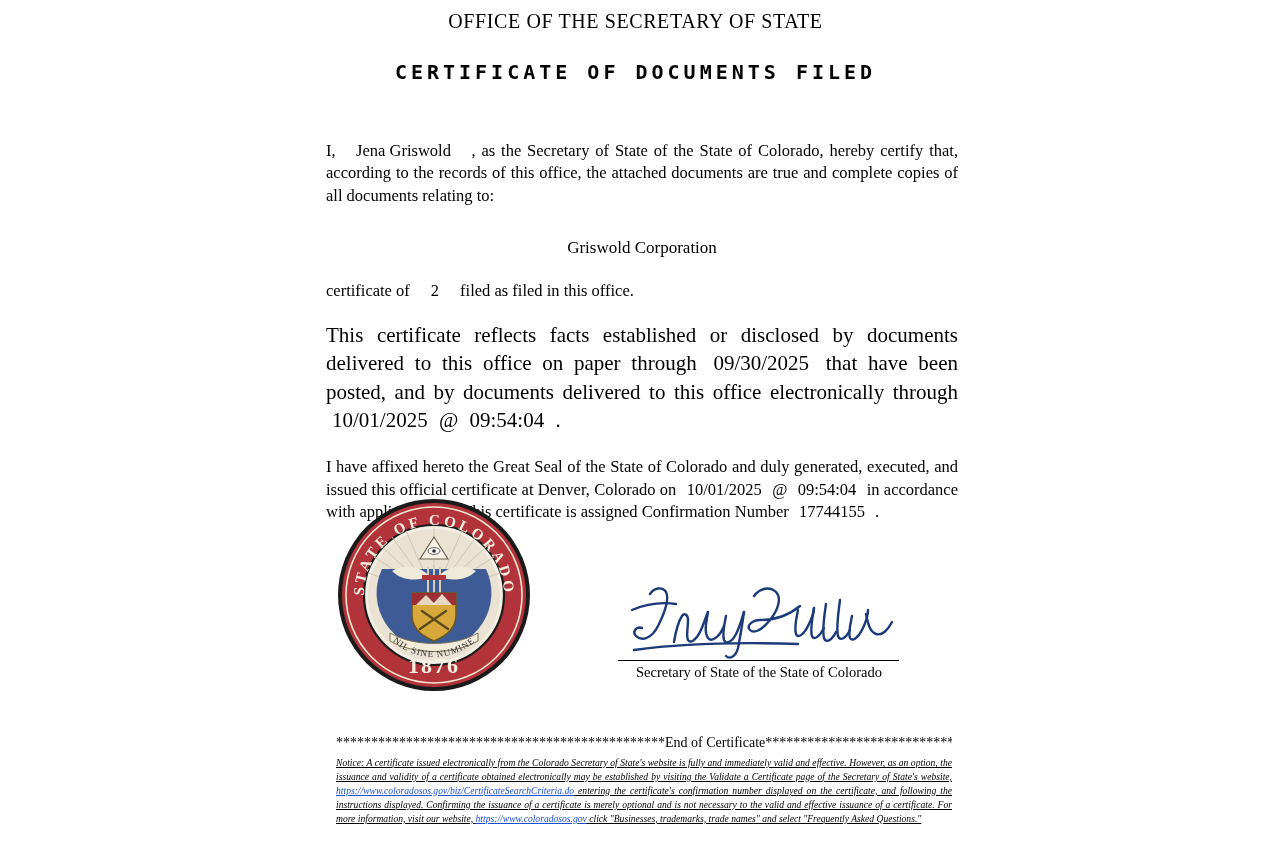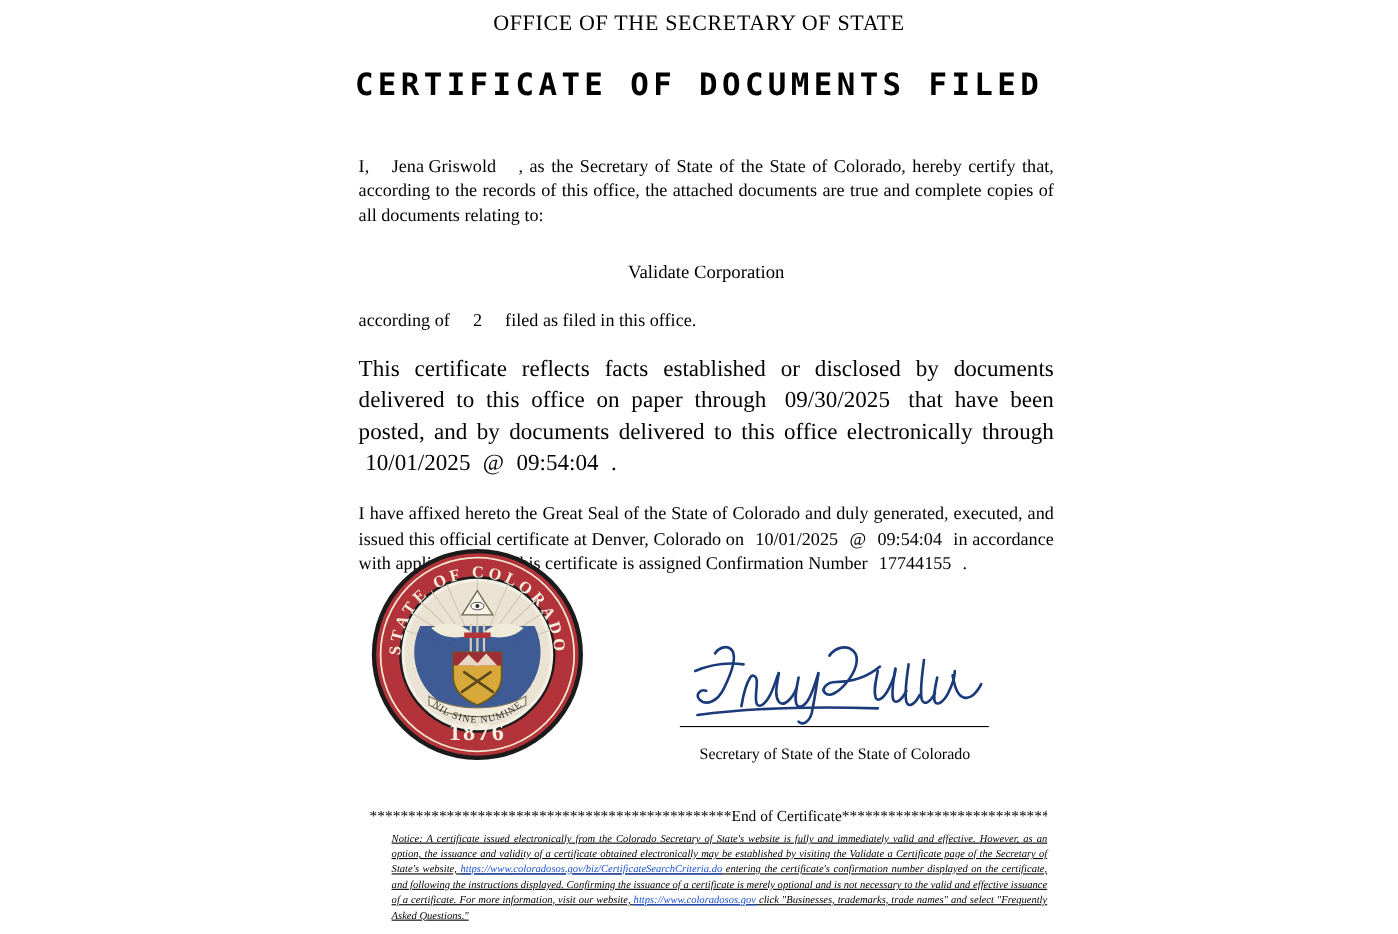--- a/index.html
+++ b/index.html
@@ -31,21 +31,21 @@
   }
   .header .line {
     display: block;
   }
 
   .cert-title {
     text-align: center;
     margin-top: 26px;
     font-family: "DejaVu Sans Mono", "Liberation Mono", monospace;
     font-weight: bold;
-    font-size: 28px;
+    font-size: 20px;
     letter-spacing: 4px;
   }
 
   
   .body-block {
     position: absolute;
     left: 326px;
     top: 140px;
     width: 632px;
     font-size: 16.5px;
@@ -119,21 +119,21 @@
     display: block;
   }
   .sig-rule {
     border-bottom: 1.3px solid #000;
     width: 281px;
     margin-top: -2px;
   }
   .sig-caption {
     text-align: center;
     font-size: 14.5px;
-    margin-top: 17px;
+    margin-top: 3px;
   }
 
   
   .footer {
     position: absolute;
     left: 336px;
     top: 735px;
     width: 616px;
   }
   .end-line {
@@ -144,21 +144,20 @@
     overflow: hidden;
   }
   .notice {
     margin-top: 5px;
     font-size: 9.6px;
     line-height: 1.45;
     font-style: italic;
     text-align: justify;
     text-justify: inter-word;
     text-decoration: underline;
-    margin-left: 20px;
   }
   .notice .link {
     color: #1a4fcf;
     text-decoration: underline;
     font-style: italic;
   }
 </style>
 </head>
 <body>
 
@@ -172,25 +171,25 @@
 
   <div class="body-block">
 
     <p class="para">
       <span>I,</span>
       <span class="fillin wide">Jena Griswold</span>
       <span>, as the Secretary of State of the State of Colorado, hereby certify that, according to the records of this office, the attached documents are true and complete copies of all documents relating to:</span>
     </p>
 
 
-    <div class="entity-type">Validate Corporation</div>
+    <div class="entity-type">Griswold Corporation</div>
 
 
     <div class="consisting">
-      <span>according of</span>
+      <span>certificate of</span>
       <span class="fillin sm">2</span>
       <span>filed as filed in this office.</span>
     </div>
 
     <div class="reflects">
       <span>This certificate reflects facts established or disclosed by documents delivered to this office on paper through</span>
       <span class="fillin">09/30/2025</span>
       <span>that have been posted, and by documents delivered to this office electronically through</span>
       <span class="fillin">10/01/2025</span>
       <span>@</span>

